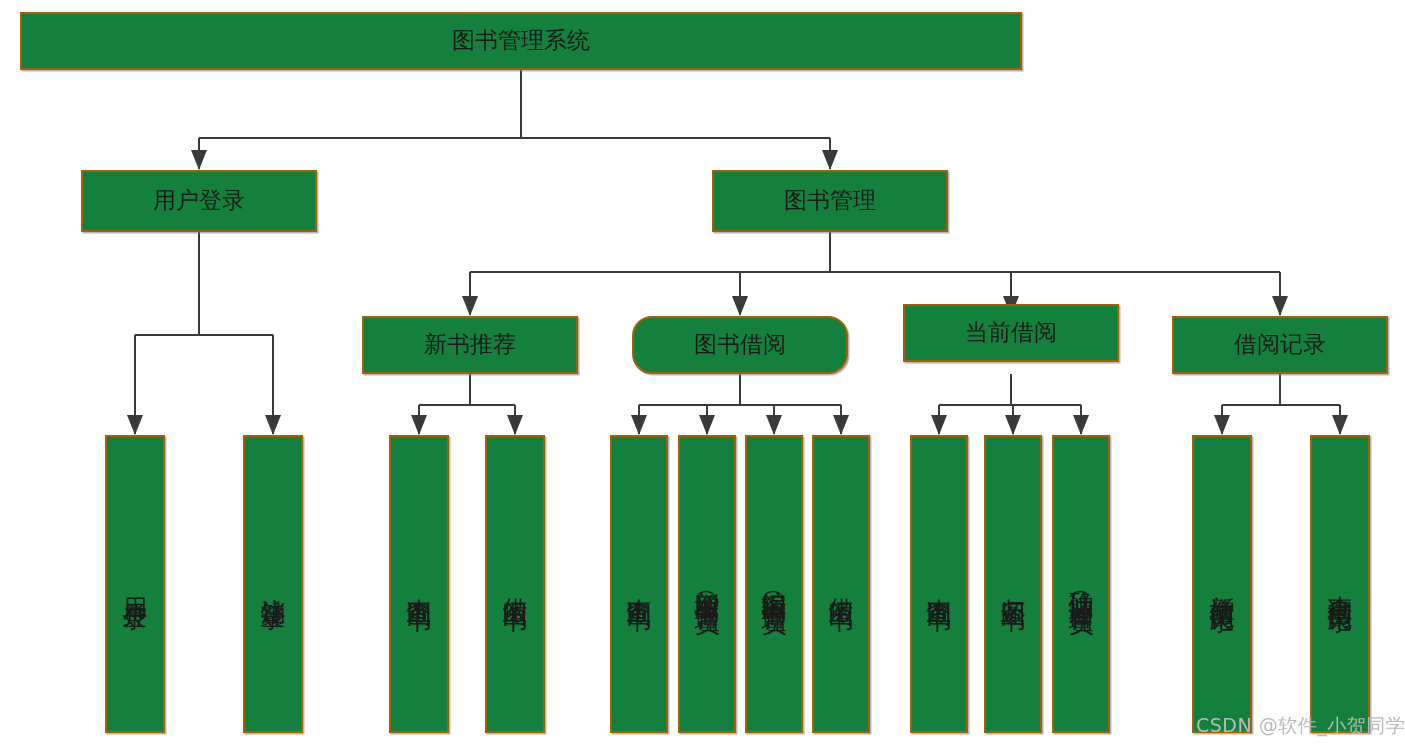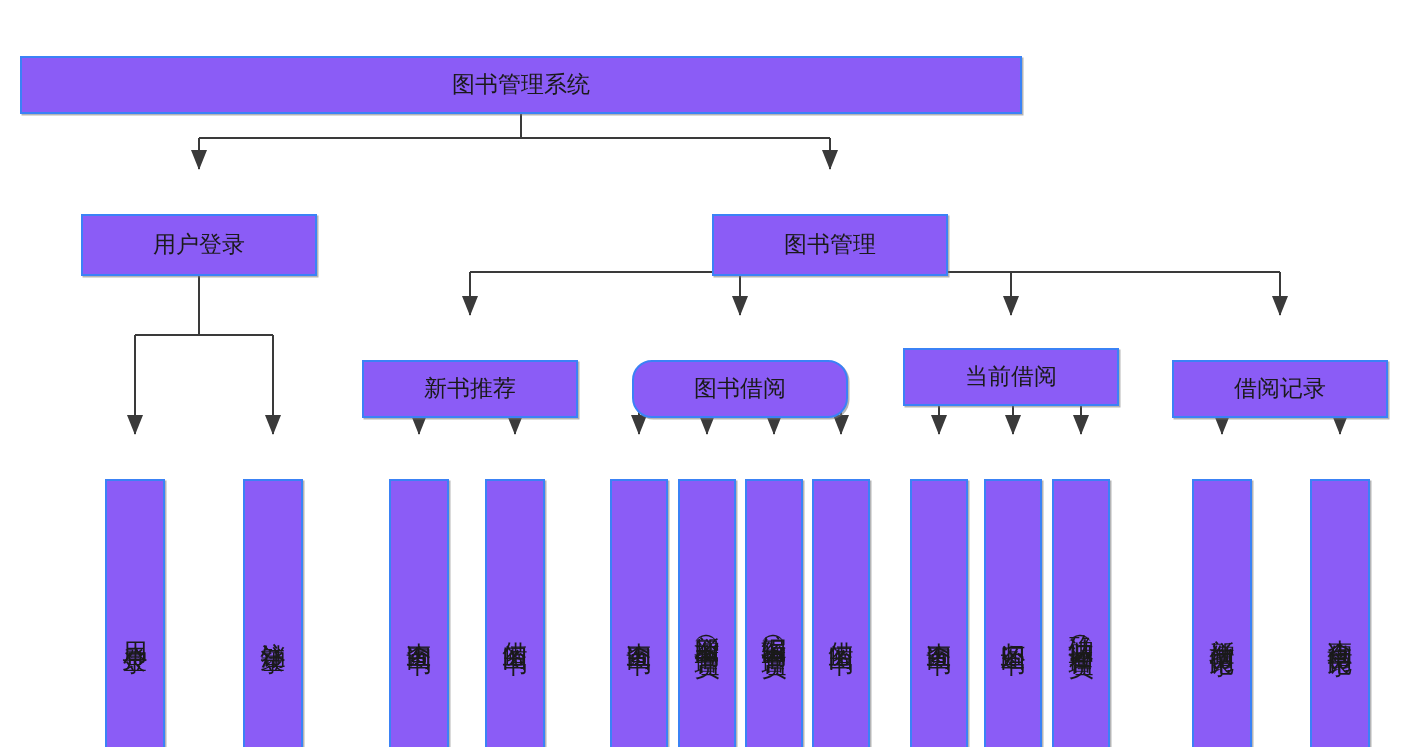--- a/index.html
+++ b/index.html
@@ -20,28 +20,27 @@
   #edge-layer {
     position: absolute;
     left: 0;
     top: 0;
     width: 1405px;
     height: 747px;
   }
   .node {
     position: absolute;
     box-sizing: border-box;
-    background: #8b5cf6;
-    border: 2px solid #3b82f6;
+    background: #15803d;
+    border: 2px solid #a16207;
     box-shadow: 1.5px 1.5px 0 0 rgba(120,120,120,0.55);
     display: flex;
     align-items: center;
     justify-content: center;
     overflow: hidden;
-    margin-top: 44px;
   }
   .node .label {
     color: #1a1a1a;
     line-height: 1.18;
     text-align: center;
     white-space: nowrap;
   }
   .node.horiz .label {
     font-size: 23px;
   }
@@ -183,13 +182,14 @@
       <div class="node vert" style="left: 1052px; top: 435px; width: 58px; height: 298px;">
         <span class="label">确认归还（管理员）</span>
       </div>
       <div class="node vert" style="left: 1192px; top: 435px; width: 60px; height: 298px;">
         <span class="label">新增借阅记录</span>
       </div>
       <div class="node vert" style="left: 1310px; top: 435px; width: 60px; height: 298px;">
         <span class="label">查询借阅记录</span>
       </div>
     </div>
+  <div class="watermark" style="left:1196px; top:713px;">CSDN @软件_小贺同学</div>
 </div>
 
 </body></html>

